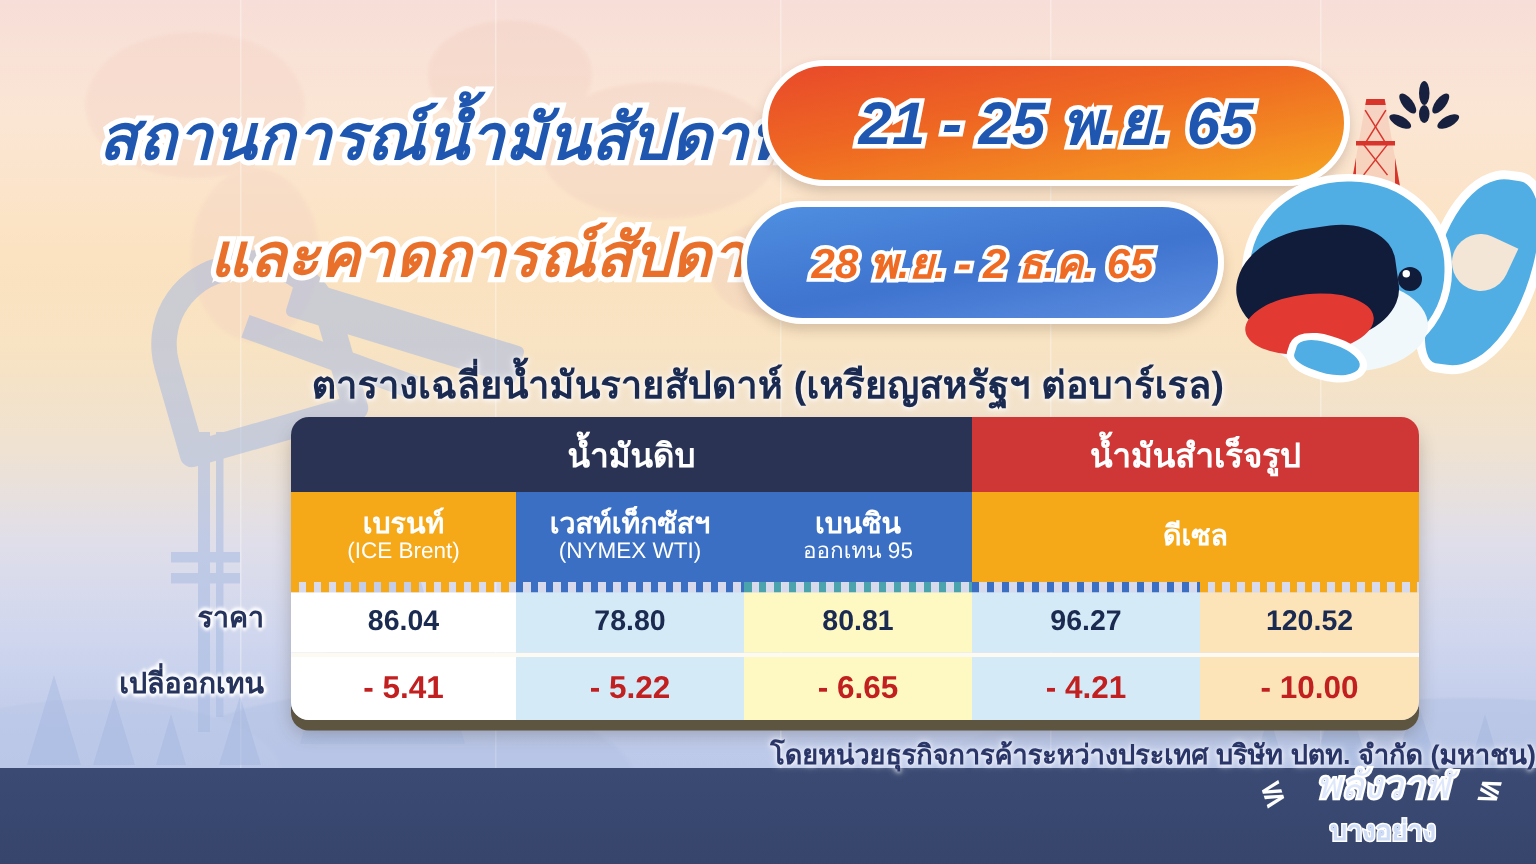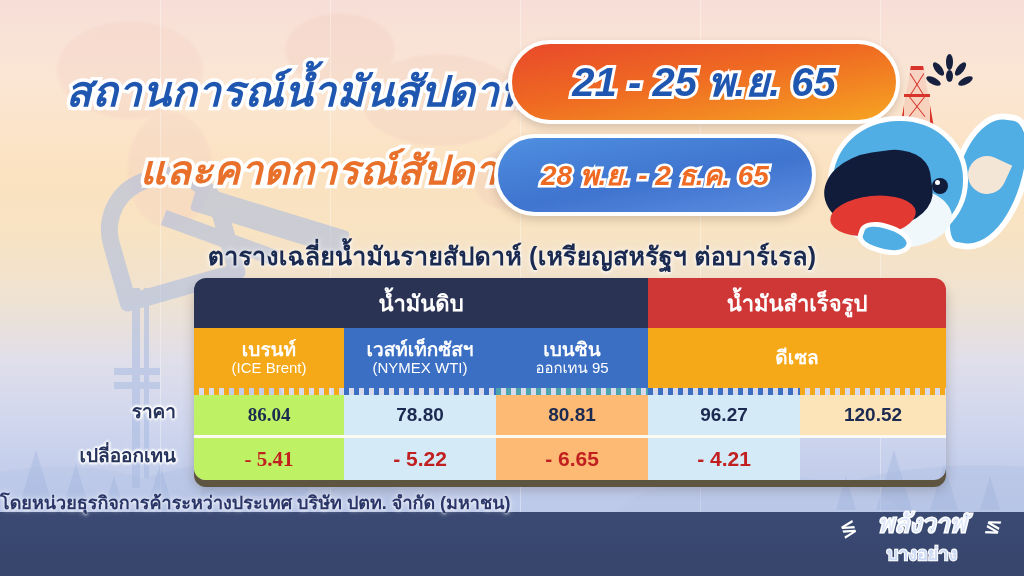--- a/index.html
+++ b/index.html
@@ -172,36 +172,36 @@
   .sc2{ flex:0 0 152px; background:repeating-linear-gradient(90deg,#3a6fc4 0 5px,transparent 5px 10px); }
   .sc3{ flex:0 0 152px; background:repeating-linear-gradient(90deg,#4ba4ad 0 5px,transparent 5px 10px); }
   .sc4{ flex:0 0 152px; background:repeating-linear-gradient(90deg,#3a6fc4 0 5px,transparent 5px 10px); }
   .sc5{ flex:1; background:repeating-linear-gradient(90deg,#f5a818 0 5px,transparent 5px 10px); }
 
   .row-data{ display:flex; height:40px; }
   .row-data.change{ height:42px; }
   .dcell{ display:flex; align-items:center; justify-content:center;
     font-size:19px; font-weight:bold; color:#1b2a50; }
   .row-data.change .dcell{ font-size:21px; color:#c22020; }
-  .d1{ flex:0 0 150px; background:#bef264;font-family:Liberation Serif, serif; }
+  .d1{ flex:0 0 150px; background:#ffffff; }
   .d2{ flex:0 0 152px; background:#d4eaf7; }
-  .d3{ flex:0 0 152px; background:#fdba74; }
+  .d3{ flex:0 0 152px; background:#fef9c3; }
   .d4{ flex:0 0 152px; background:#d4eaf7; }
   .d5{ flex:1; background:#fce3b8; }
   .sep{ height:3px; background:#fdfaf2; }
 
   .row-labels{ position:absolute; left:0; top:0; width:190px; }
   .rlabel{ position:absolute; right:14px; text-align:right;
     font-size:19px; font-weight:bold; color:#26335c;
     text-shadow:-2px 0 2px #fff,2px 0 2px #fff,0 -2px 2px #fff,0 2px 2px #fff,0 0 5px #fff; }
   .rlabel.price{ top:396px; }
   .rlabel.change{ top:440px; }
 
   .credit{
-    position:absolute; left:0; top:488px; width:1024px; text-align:left;
+    position:absolute; left:0; top:488px; width:1024px; text-align:right;
     font-size:18px; font-weight:bold; color:#2b3668;
     text-shadow:0 1px 3px rgba(255,255,255,.9),0 0 6px rgba(255,255,255,.85);
   }
 
   
   .logo{ position:absolute; right:18px; bottom:10px; width:168px; height:62px;
     display:flex; flex-direction:column; align-items:center; justify-content:center; }
   .logo .l1{ font-size:25px; font-weight:normal; font-style:italic; color:#dfe8fb;
     -webkit-text-stroke:3px #ffffff; paint-order:stroke fill; }
   .logo .l2{ font-size:18px; font-weight:bold; color:#cfdcf6; margin-top:-4px;
@@ -328,20 +328,21 @@
         <div class="dcell d5">120.52</div>
       </div>
 
       <div class="sep"></div>
 
       <div class="row-data change">
         <div class="dcell d1">- 5.41</div>
         <div class="dcell d2">- 5.22</div>
         <div class="dcell d3">- 6.65</div>
         <div class="dcell d4">- 4.21</div>
+        <div class="dcell d5">- 10.00</div>
       </div>
     </div>
   </div>
 
   <div class="row-labels">
     <div class="rlabel price">ราคา</div>
     <div class="rlabel change">เปลี่ออกเทน</div>
   </div>
 
   <div class="credit">โดยหน่วยธุรกิจการค้าระหว่างประเทศ บริษัท ปตท. จำกัด (มหาชน)</div>

